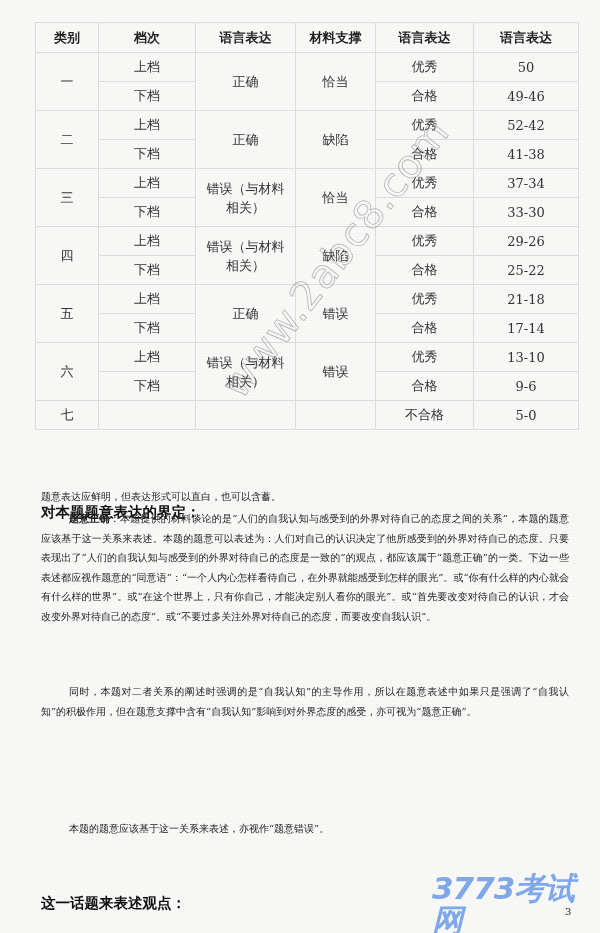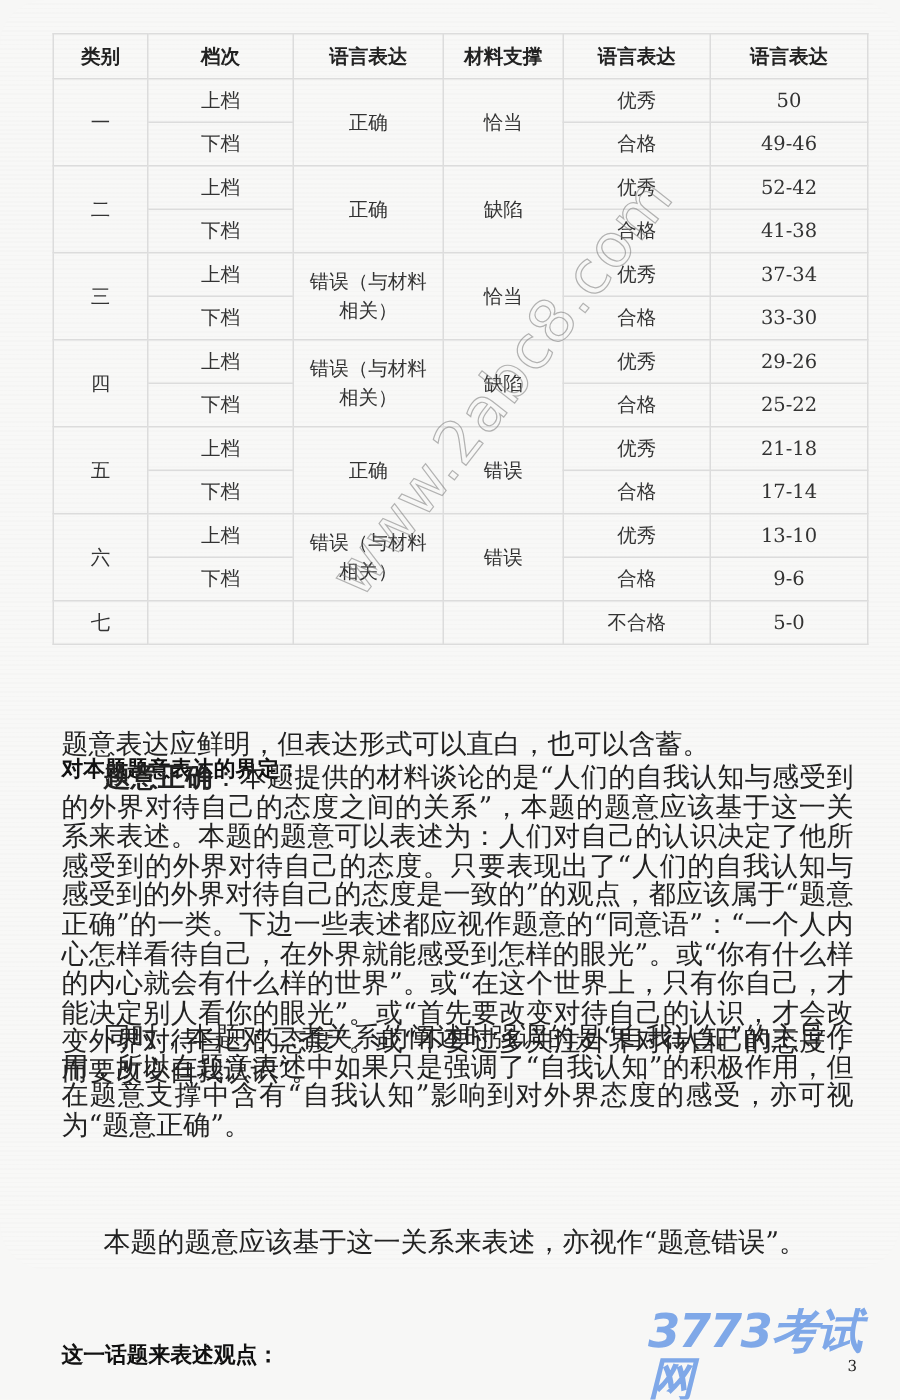--- a/index.html
+++ b/index.html
@@ -24,21 +24,21 @@
     padding: 0; color: #333;
   }
   table.score th { height: 29px; font-weight: bold; color: #222; font-family: "DejaVu Sans", sans-serif; font-size: 13px; }
   table.score td { height: 28px; font-weight: normal; }
   table.score td.two { line-height: 19px; }
   .heading {
     position: absolute; left: 41px; font-weight: bold; font-size: 14.5px;
     font-family: "DejaVu Sans", sans-serif; color: #111; margin-top: 45px;
   }
   .para {
-    position: absolute; left: 41px; width: 528px; font-size: 18px;
+    position: absolute; left: 41px; width: 528px; font-size: 10px;
     line-height: 19.6px; color: #222; text-align: justify;
   }
   .para.indent { text-indent: 28px; }
   .para b { font-family: "DejaVu Sans", sans-serif; }
   .watermark {
     position: absolute; left: 212px; top: 378px;
     transform: rotate(-52deg); transform-origin: left top;
     font-family: "DejaVu Sans", sans-serif; font-size: 40px; letter-spacing: 1px;
     color: transparent; -webkit-text-stroke: 0.8px rgba(120,120,120,0.55);
     white-space: nowrap; pointer-events: none;

